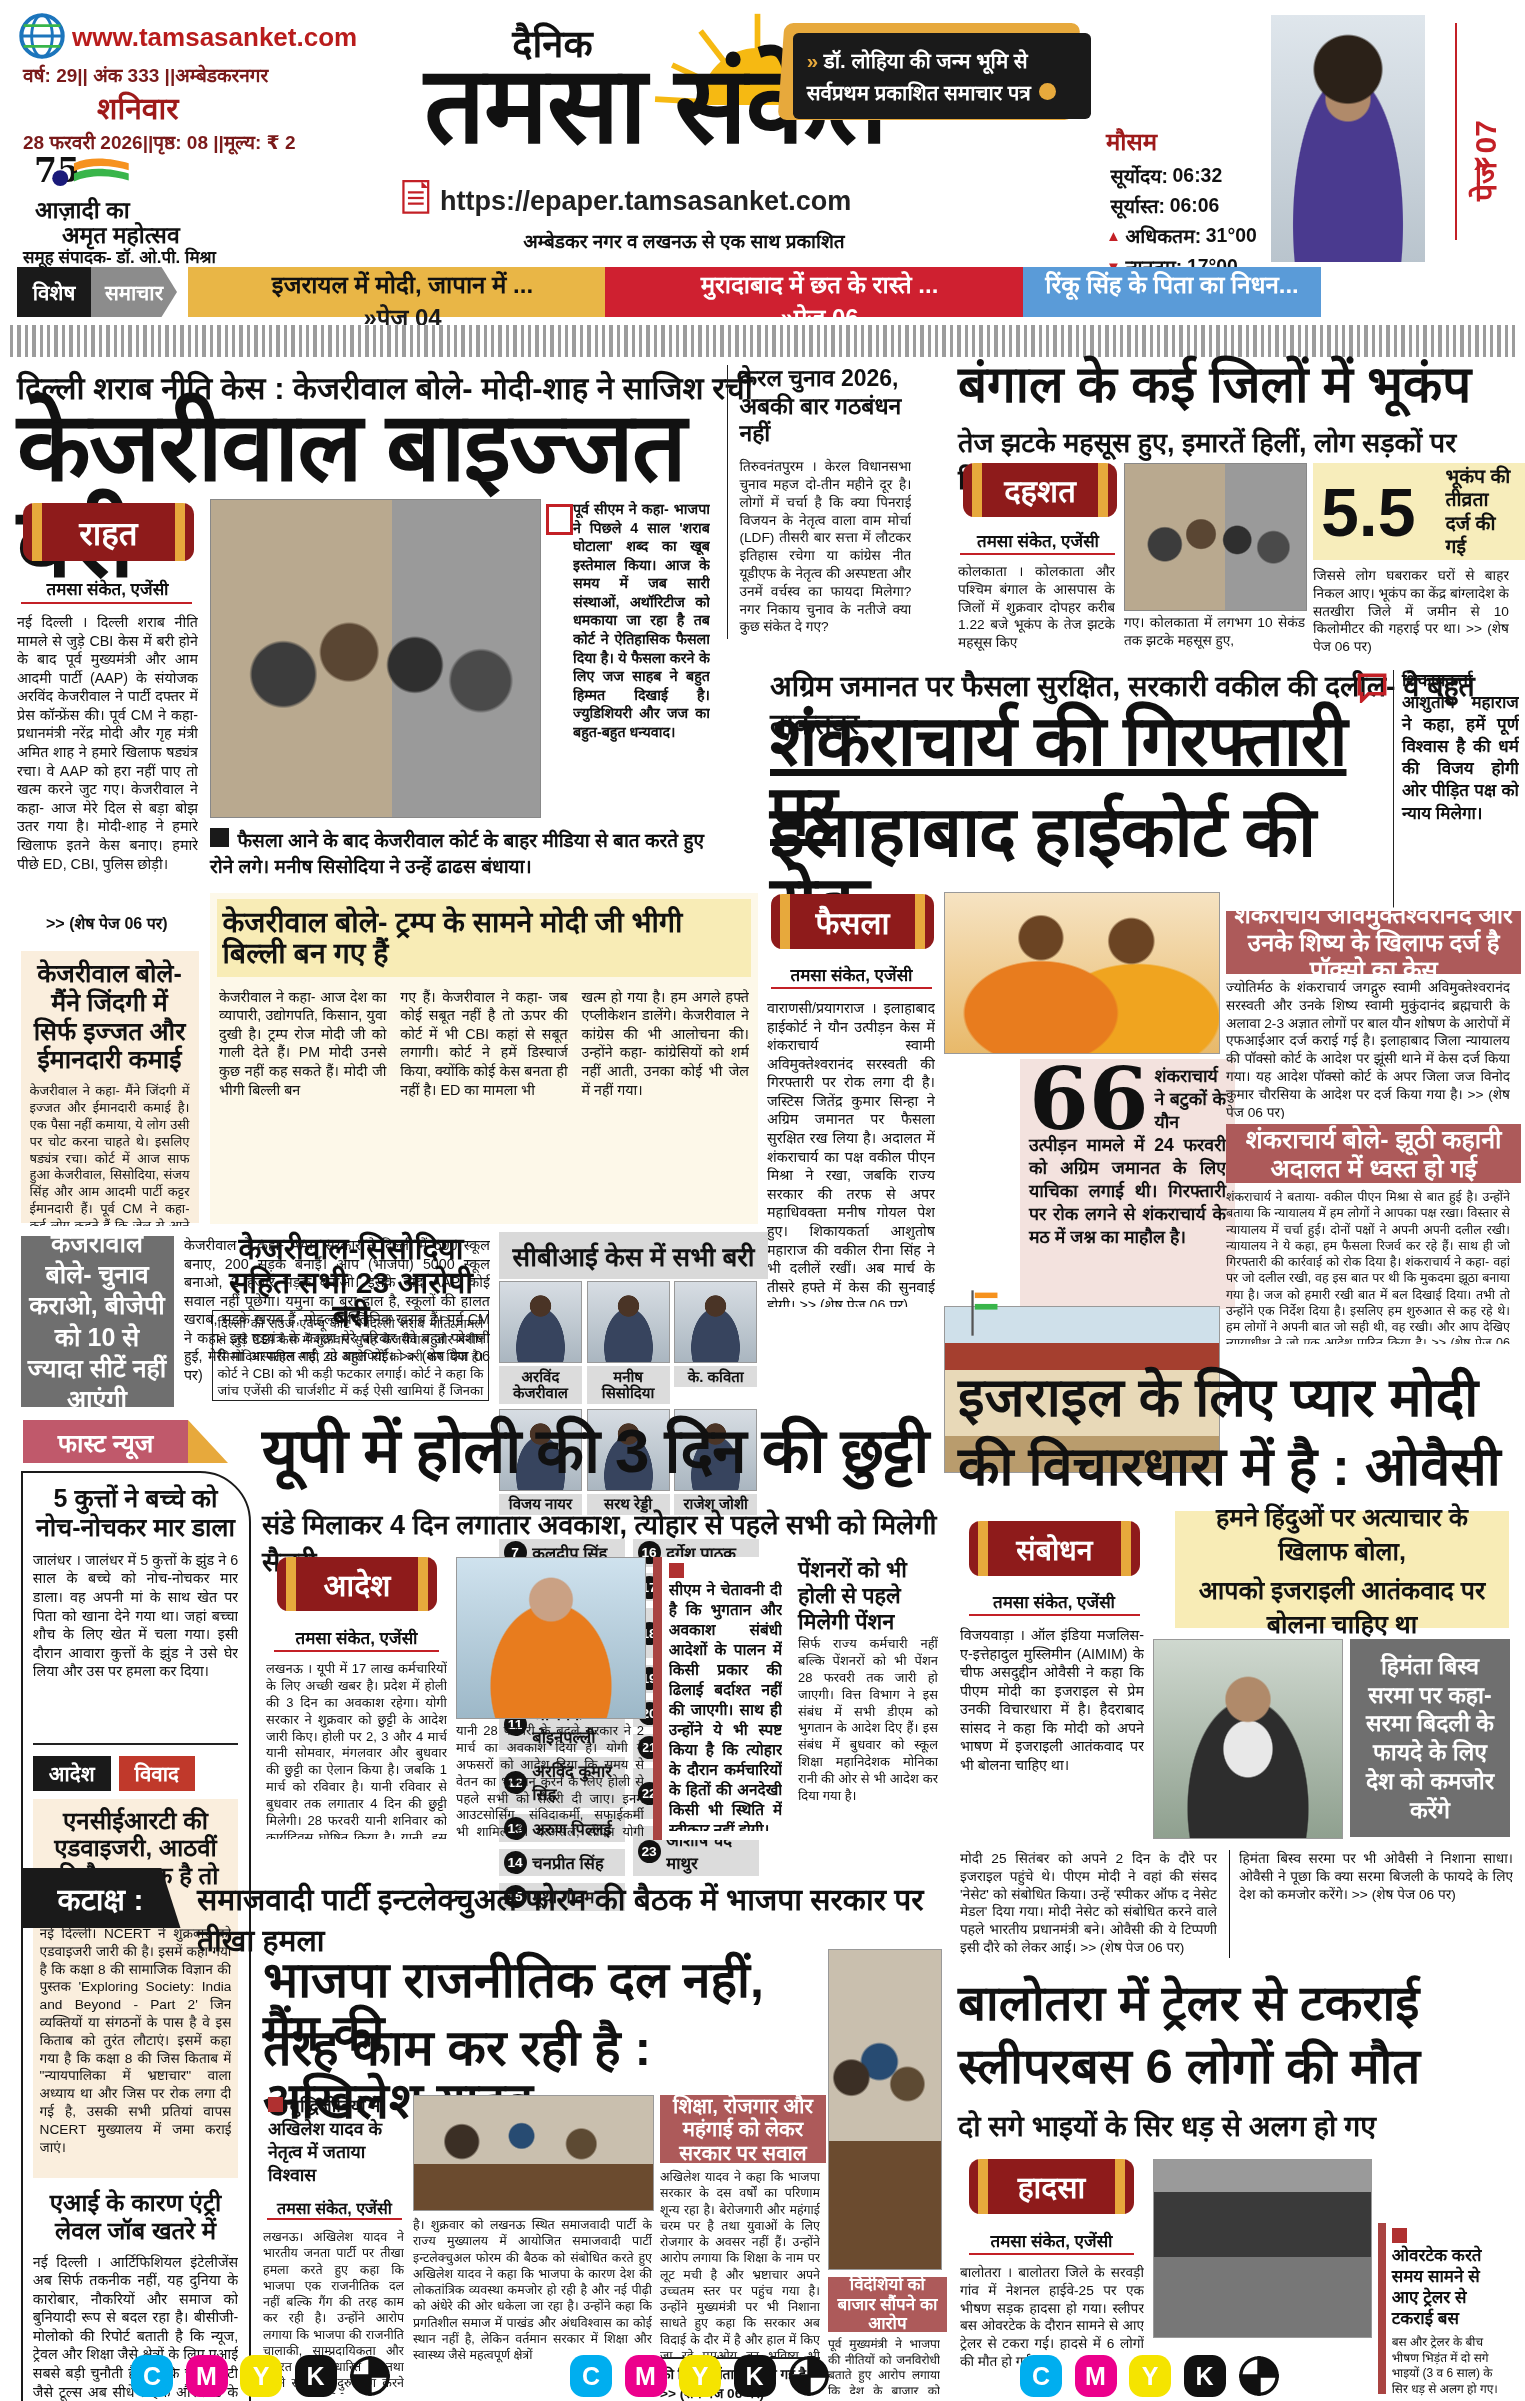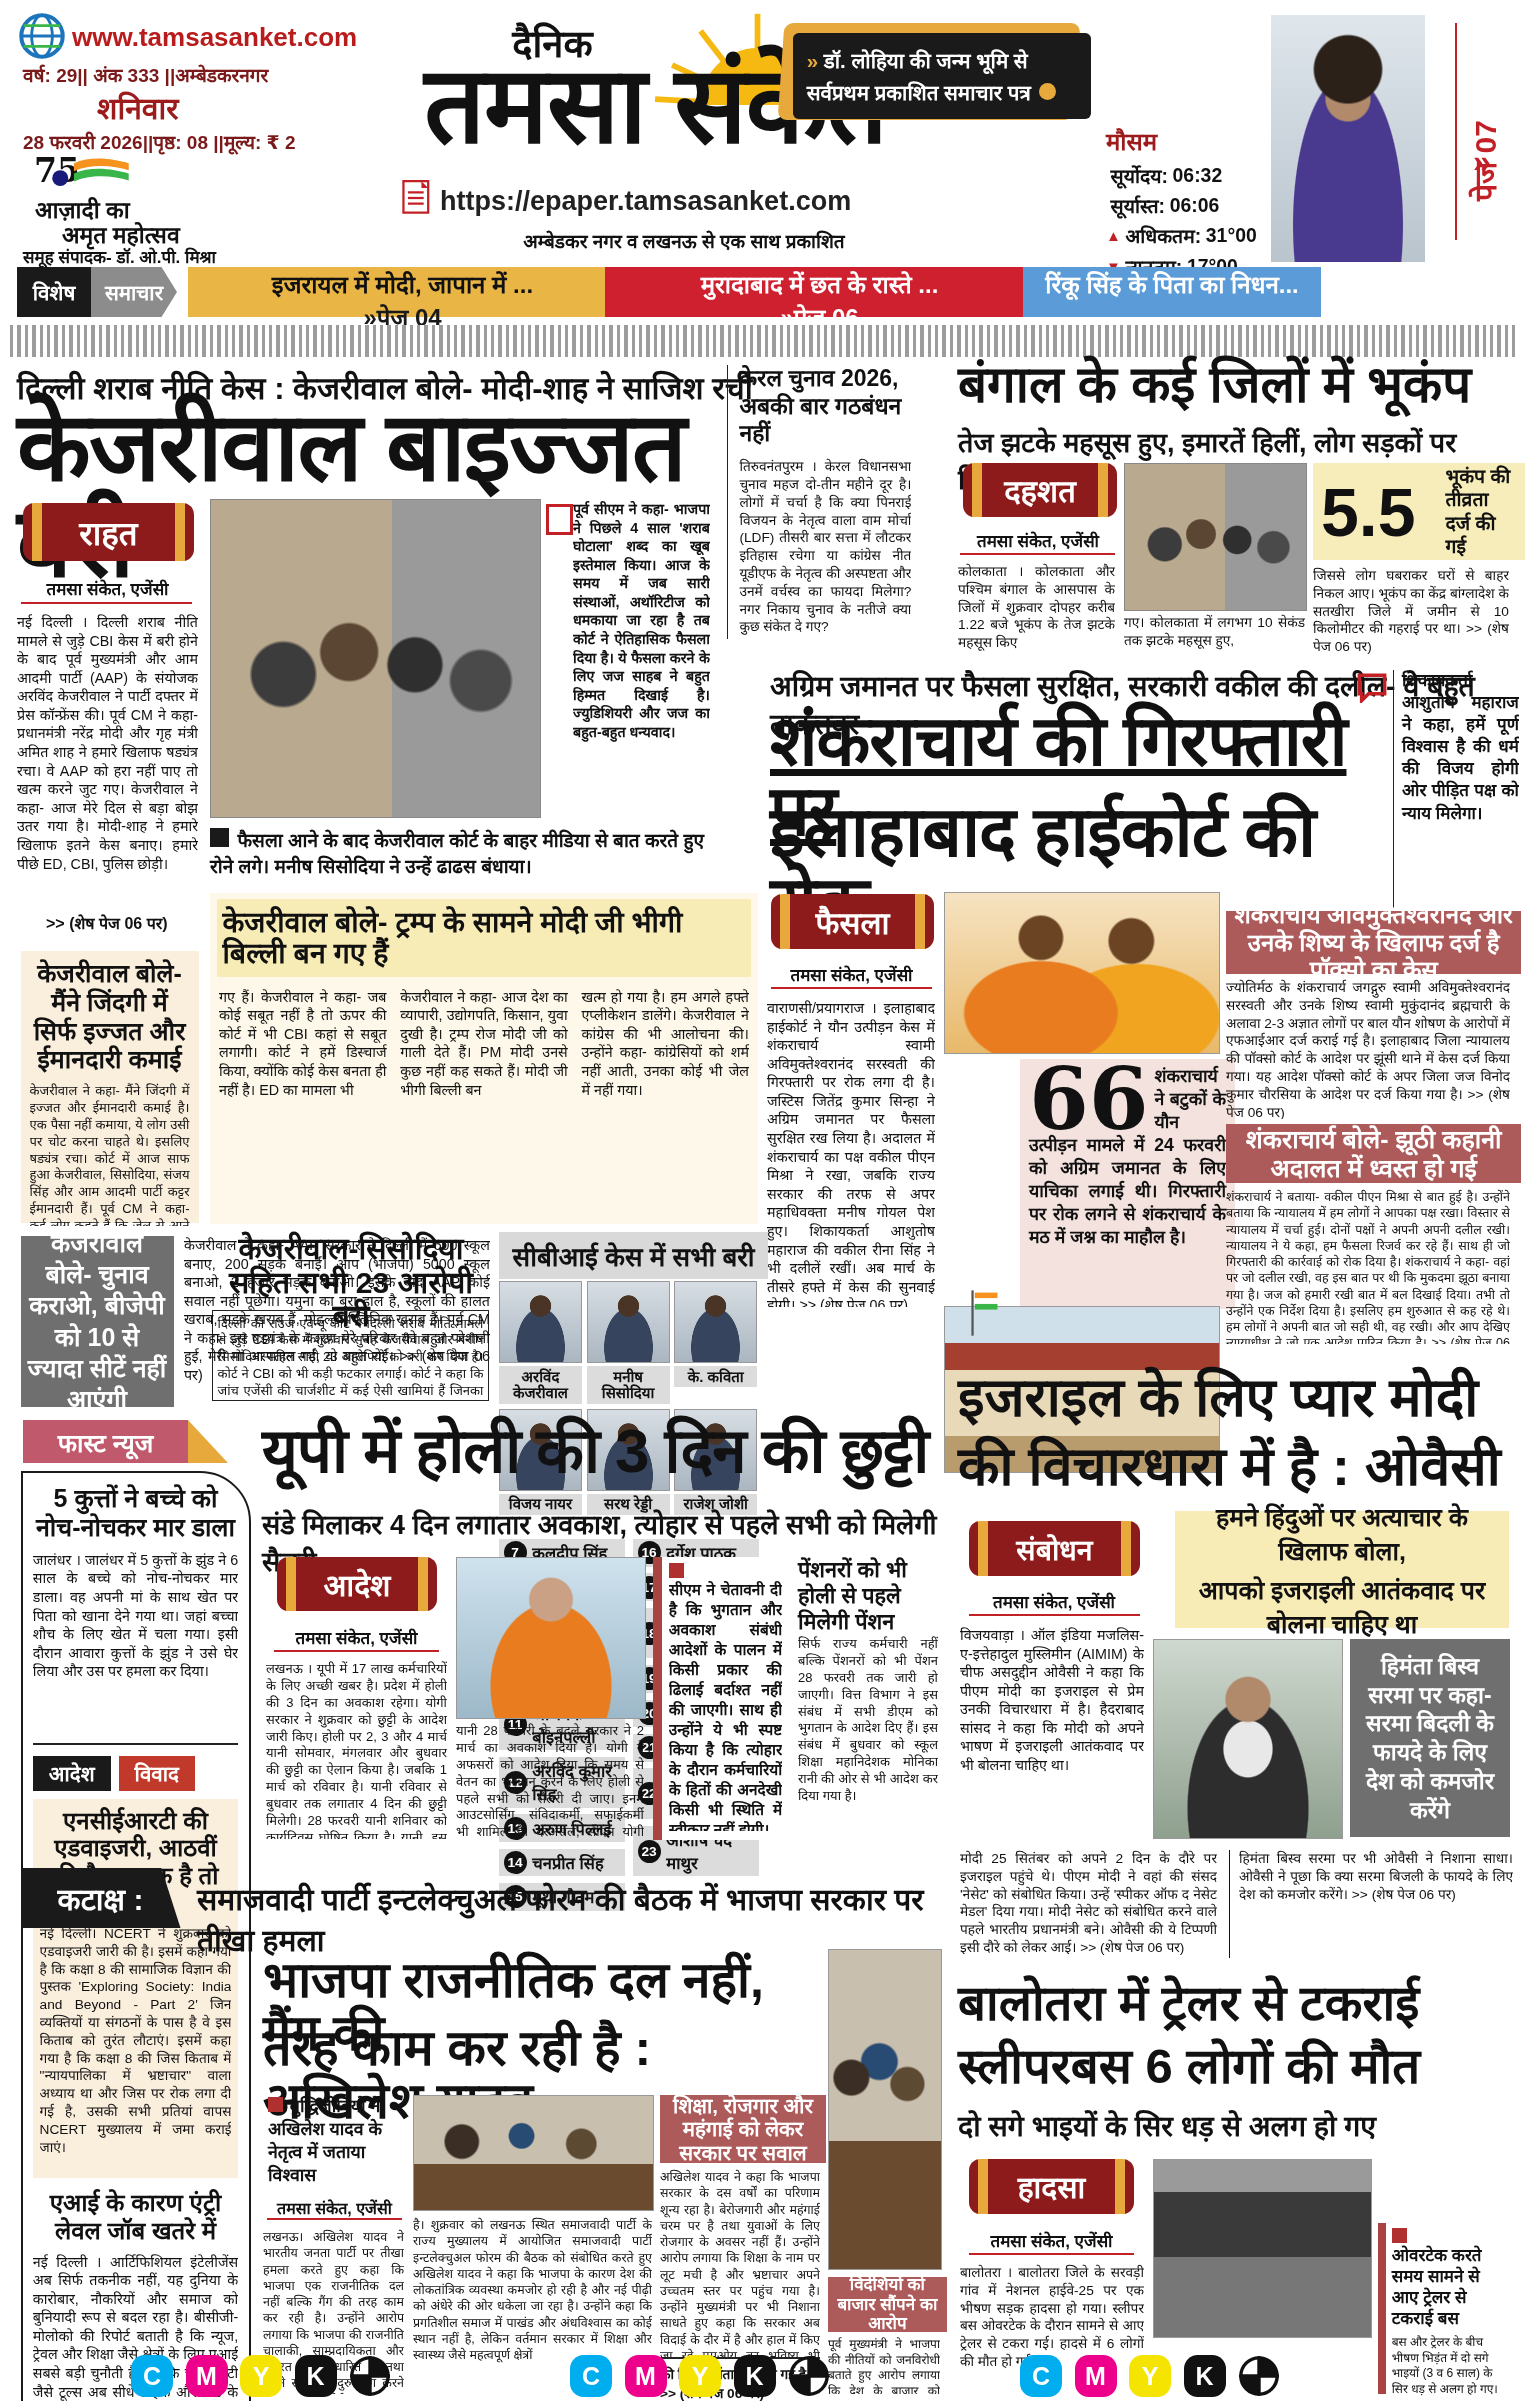--- a/index.html
+++ b/index.html
@@ -300,22 +300,22 @@
   </div>
   <div class="abs bodytxt j hid" style="left:1226px;top:1189px;width:284px;height:155px;font-size:12.5px;">
     <span>शंकराचार्य ने बताया- वकील पीएन मिश्रा से बात हुई है। उन्होंने बताया कि न्यायालय में हम लोगों ने आपका पक्ष रखा। विस्तार से न्यायालय में चर्चा हुई। दोनों पक्षों ने अपनी अपनी दलील रखी। न्यायालय ने ये कहा, हम फैसला रिजर्व कर रहे हैं। साथ ही जो गिरफ्तारी की कार्रवाई को रोक दिया है। शंकराचार्य ने कहा- वहां पर जो दलील रखी, वह इस बात पर थी कि मुकदमा झूठा बनाया गया है। जज को हमारी रखी बात में बल दिखाई दिया। तभी तो उन्होंने एक निर्देश दिया है। इसलिए हम शुरुआत से कह रहे थे। हम लोगों ने अपनी बात जो सही थी, वह रखी। और आप देखिए न्यायाधीश ने जो एक आदेश पारित किया है। &gt;&gt; (शेष पेज 06 पर)</span>
   </div>
 
   <div class="abs" style="left:210px;top:893px;width:548px;height:331px;background:#fdf8e9;">
     <div style="background:#f8ecb6;margin:5.7px 6.8px 0 6.8px;padding:8px 5.7px;">
       <div class="w900" style="font-size:28.5px;line-height:1.1;">केजरीवाल बोले- ट्रम्प के सामने मोदी जी भीगी बिल्ली बन गए हैं</div>
     </div>
     <div style="display:flex;gap:13.7px;padding:10.3px 9px 0 9px;">
+      <div class="bodytxt j hid" style="width:171px;height:239px;font-size:14.3px;"><span>केजरीवाल ने कहा- आज देश का व्यापारी, उद्योगपति, किसान, युवा दुखी है। ट्रम्प रोज मोदी जी को गाली देते हैं। PM मोदी उनसे कुछ नहीं कह सकते हैं। मोदी जी भीगी बिल्ली बन</span></div>
       <div class="bodytxt j hid" style="width:171px;height:239px;font-size:14.3px;"><span>गए हैं। केजरीवाल ने कहा- जब कोई सबूत नहीं है तो ऊपर की कोर्ट में भी CBI कहां से सबूत लगागी। कोर्ट ने हमें डिस्चार्ज किया, क्योंकि कोई केस बनता ही नहीं है। ED का मामला भी</span></div>
-      <div class="bodytxt j hid" style="width:171px;height:239px;font-size:14.3px;"><span>केजरीवाल ने कहा- आज देश का व्यापारी, उद्योगपति, किसान, युवा दुखी है। ट्रम्प रोज मोदी जी को गाली देते हैं। PM मोदी उनसे कुछ नहीं कह सकते हैं। मोदी जी भीगी बिल्ली बन</span></div>
       <div class="bodytxt j hid" style="width:171px;height:239px;font-size:14.3px;"><span>खत्म हो गया है। हम अगले हफ्ते एप्लीकेशन डालेंगे। केजरीवाल ने कांग्रेस की भी आलोचना की। उन्होंने कहा- कांग्रेसियों को शर्म नहीं आती, उनका कोई भी जेल में नहीं गया।</span></div>
     </div>
   </div>
 
   <div class="abs" style="left:20.5px;top:951px;width:178px;height:272px;background:#faeedd;padding:8px 9px;box-sizing:border-box;">
     <div class="w900 c" style="font-size:25px;line-height:1.15;">केजरीवाल बोले- मैंने जिंदगी में सिर्फ इज्जत और ईमानदारी कमाई</div>
     <div class="bodytxt j hid" style="margin-top:9px;font-size:13px;height:143px;">
       <span>केजरीवाल ने कहा- मैंने जिंदगी में इज्जत और ईमानदारी कमाई है। एक पैसा नहीं कमाया, ये लोग उसी पर चोट करना चाहते थे। इसलिए षड्यंत्र रचा। कोर्ट में आज साफ हुआ केजरीवाल, सिसोदिया, संजय सिंह और आम आदमी पार्टी कट्टर ईमानदारी हैं। पूर्व CM ने कहा- कई लोग कहते हैं कि जेल से आने के बाद केजरीवाल क्यों चुप हो गया। &gt;&gt; (शेष पेज 06 पर)</span>
     </div>
   </div>

